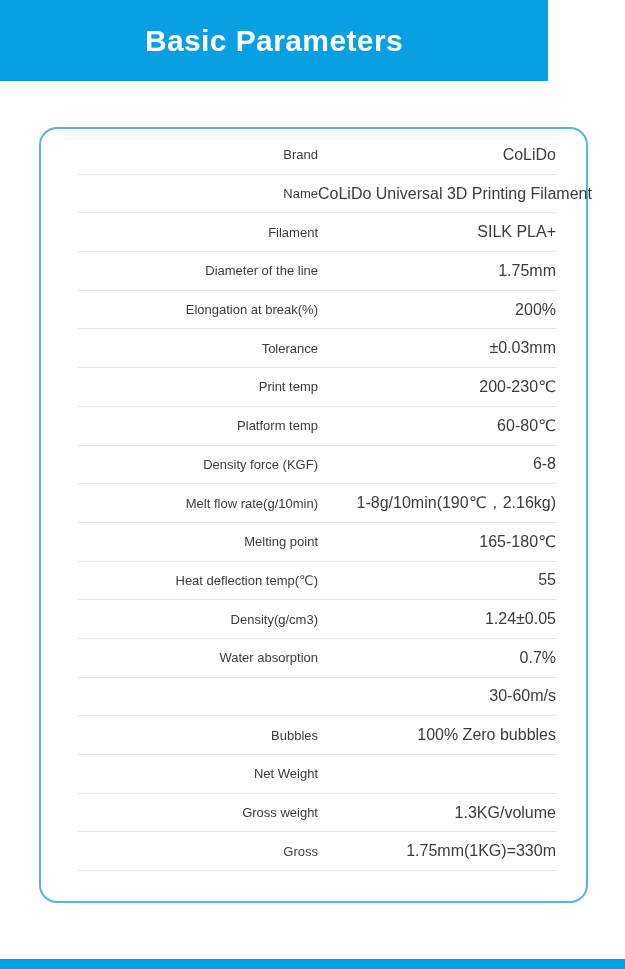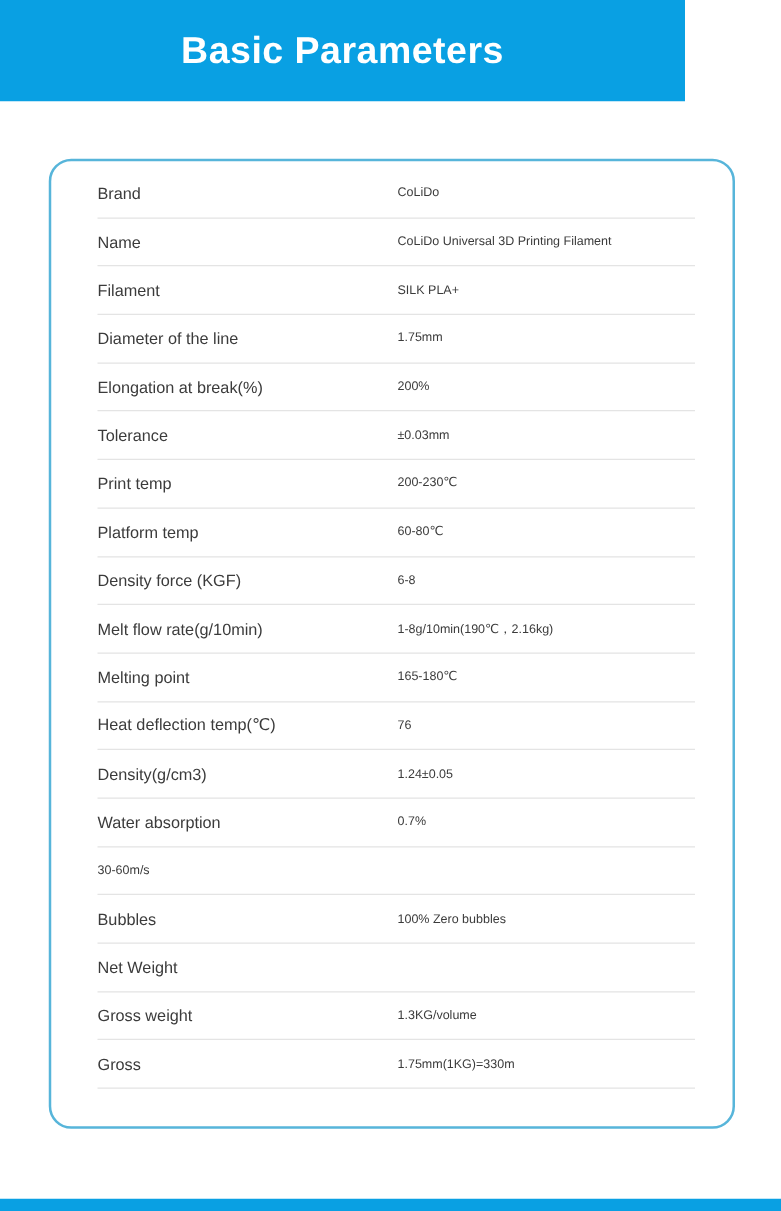--- a/index.html
+++ b/index.html
@@ -37,30 +37,31 @@
     background:#ffffff;
     border:2px solid var(--card-border);
     border-radius:18px;
     padding:7px 30px 0 37px;
   }
   .row{
     height:38.7px;
     display:flex;
     align-items:center;
     border-bottom:1px solid var(--divider);
+    text-align:right;
   }
   .row-label{
     flex:0 0 240px;
     font-size:13px;
     color:var(--text);
     white-space:nowrap;
   }
   .row-value{
     flex:1 1 auto;
-    font-size:10px;
+    font-size:16px;
     color:var(--text);
     white-space:nowrap;
   }
   .footer-accent-bar{
     position:absolute;
     left:0;bottom:0;
     width:625px;height:10px;
     background:var(--accent);
   }
 </style>
@@ -113,21 +114,21 @@
         <div class="row">
           <span class="row-label">Melt flow rate(g/10min)</span>
           <span class="row-value">1-8g/10min(190℃，2.16kg)</span>
         </div>
         <div class="row">
           <span class="row-label">Melting point</span>
           <span class="row-value">165-180℃</span>
         </div>
         <div class="row">
           <span class="row-label">Heat deflection temp(℃)</span>
-          <span class="row-value">76</span>
+          <span class="row-value">55</span>
         </div>
         <div class="row">
           <span class="row-label">Density(g/cm3)</span>
           <span class="row-value">1.24±0.05</span>
         </div>
         <div class="row">
           <span class="row-label">Water absorption</span>
           <span class="row-value">0.7%</span>
         </div>
         <div class="row">

